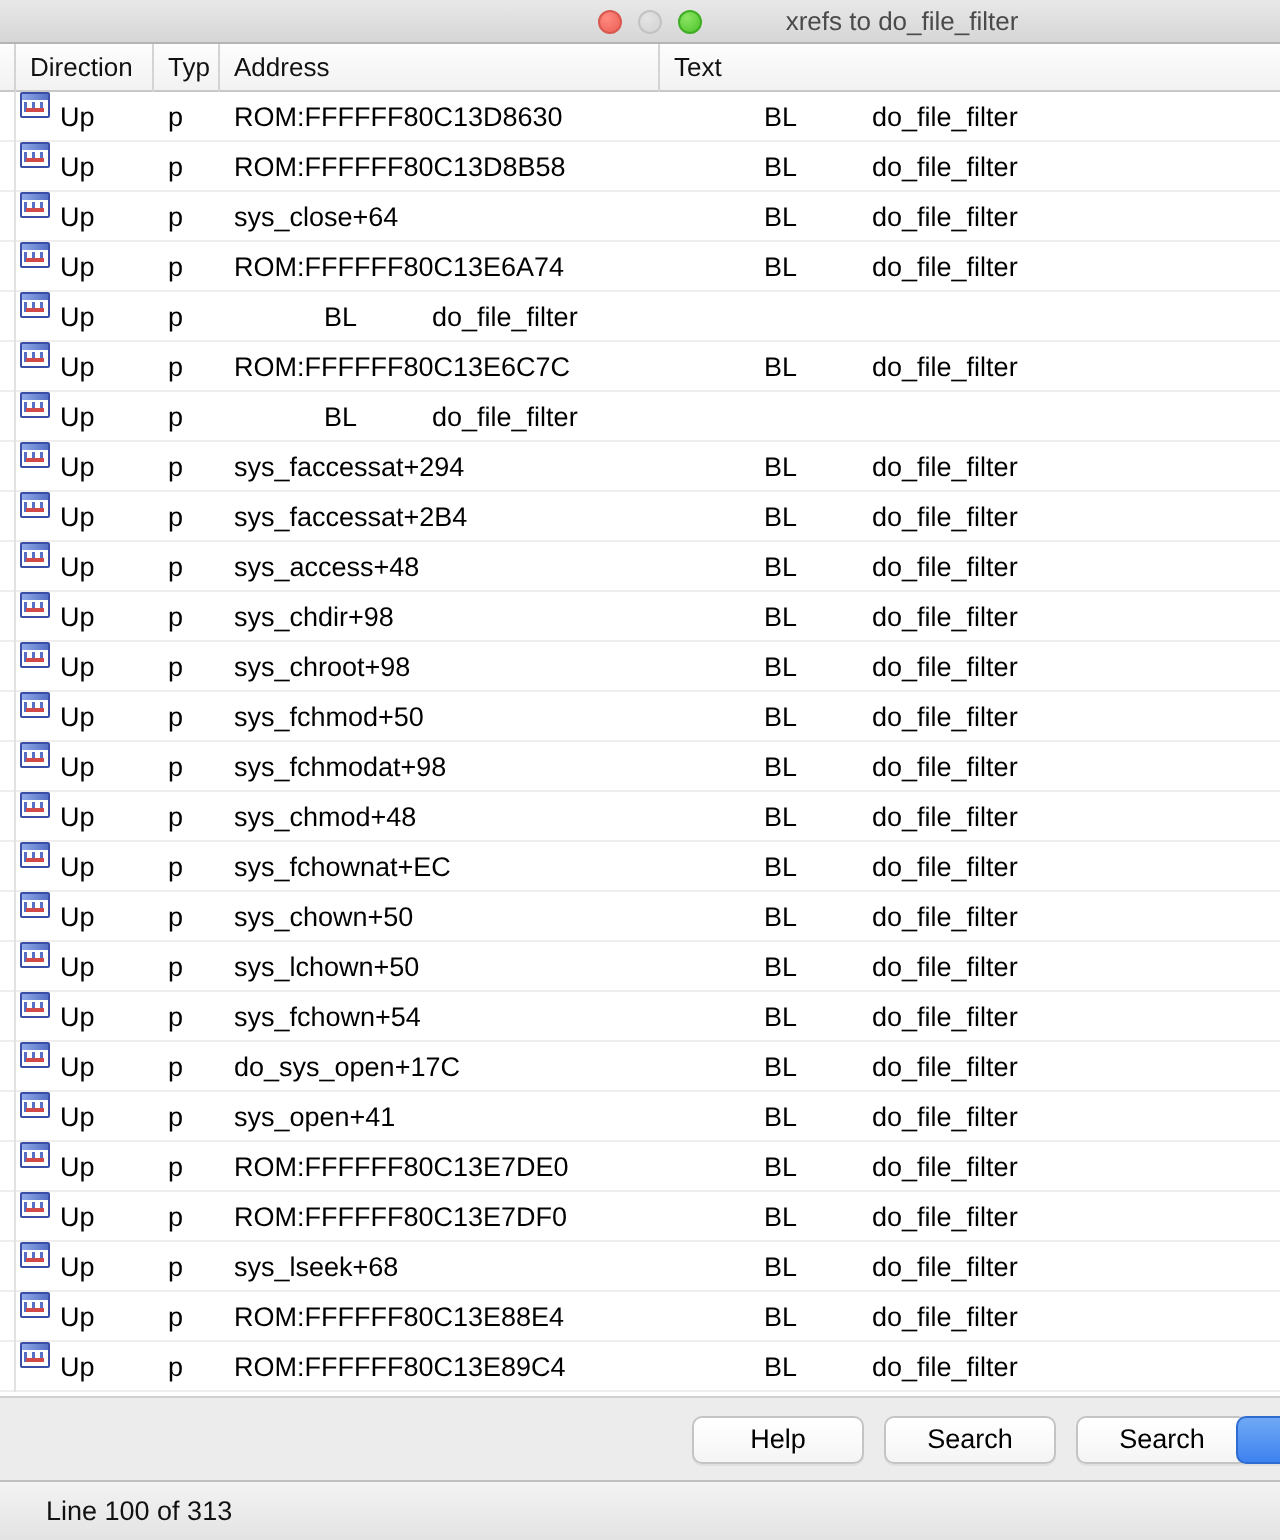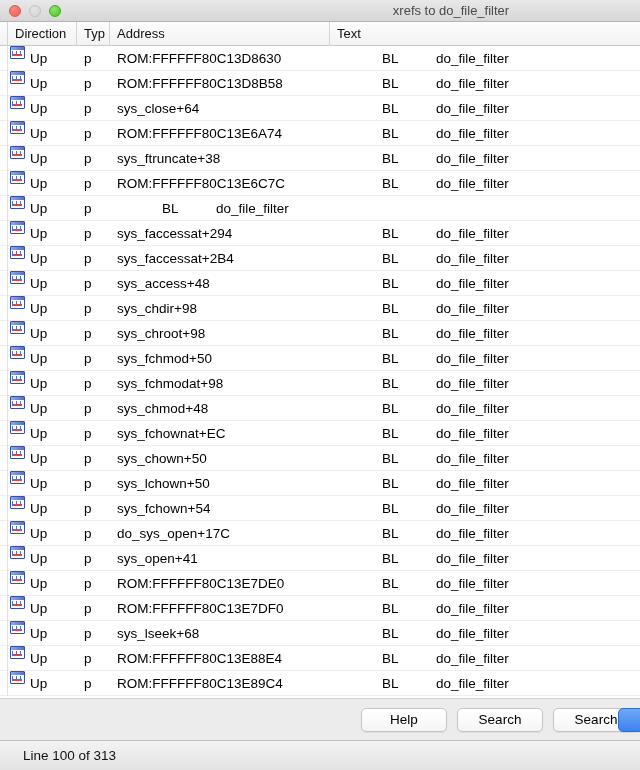--- a/index.html
+++ b/index.html
@@ -17,20 +17,21 @@
     position:relative;
   }
 
   
   .titlebar {
     height:22px; flex:0 0 22px;
     background:linear-gradient(to bottom,#e8e8e8 0%,#d6d6d6 100%);
     border-bottom:1px solid #b4b4b4;
     display:flex; align-items:center;
     position:relative;
+    justify-content:center;
   }
   .traffic { display:flex; align-items:center; gap:8px; padding-left:9px; }
   .light { width:12px; height:12px; border-radius:50%; }
   .light.close   { background:radial-gradient(circle at 35% 30%, #ff8a80, #eb5f55); border:1px solid #d9584f; }
   .light.min     { background:radial-gradient(circle at 35% 30%, #e4e4e4, #d2d2d2); border:1px solid #c3c3c3; }
   .light.max     { background:radial-gradient(circle at 35% 30%, #8ce563, #4cc22b); border:1px solid #3fae22; }
   .title-text {
     position:absolute; left:0; right:0;
     text-align:center;
     font-size:13px; color:#4a4a4a;
@@ -105,21 +106,21 @@
       linear-gradient(to right,#5570c4 1.5px, transparent 1.5px) 0 0/4px 100% repeat-x;
   }
   .dir-label { font-size:13.5px; }
 
   
   .buttonbar {
     flex:0 0 42px; height:42px;
     background:#ececec;
     border-top:1px solid #d0d0d0;
     display:flex; align-items:center; justify-content:flex-end;
-    padding-right:1px; gap:10px;
+    padding-right:16px; gap:10px;
     position:relative;
   }
   .btn {
     height:24px; min-width:86px;
     padding:0 14px;
     font-size:13.5px; color:#000;
     background:linear-gradient(to bottom,#ffffff 0%,#fbfbfb 50%,#f4f4f4 100%);
     border:1px solid #c4c4c4;
     border-radius:5px;
     box-shadow:0 1px 0 rgba(0,0,0,0.05);
@@ -219,21 +220,20 @@
       </div>
       <div class="row">
         <div class="cell gutter"></div>
         <div class="cell dir">
           <span class="xref-icon">
             <span class="icon-ticks"></span>
           </span>
           <span class="dir-label">Up</span>
         </div>
         <div class="cell typ">p</div>
-        <div class="cell addr">sys_ftruncate+38</div>
         <div class="cell text">BL&nbsp;&nbsp;&nbsp;&nbsp;&nbsp;&nbsp;&nbsp;&nbsp;&nbsp;&nbsp;do_file_filter</div>
       </div>
       <div class="row">
         <div class="cell gutter"></div>
         <div class="cell dir">
           <span class="xref-icon">
             <span class="icon-ticks"></span>
           </span>
           <span class="dir-label">Up</span>
         </div>

